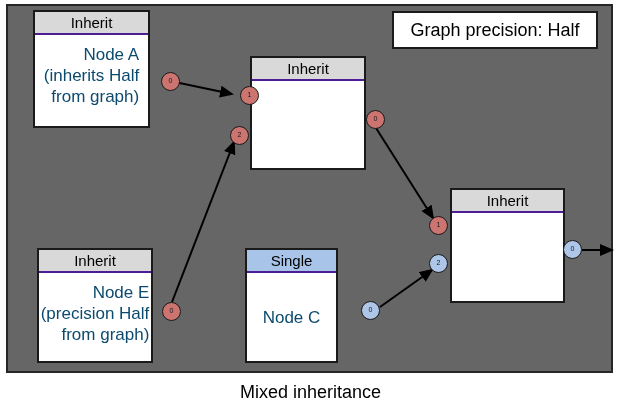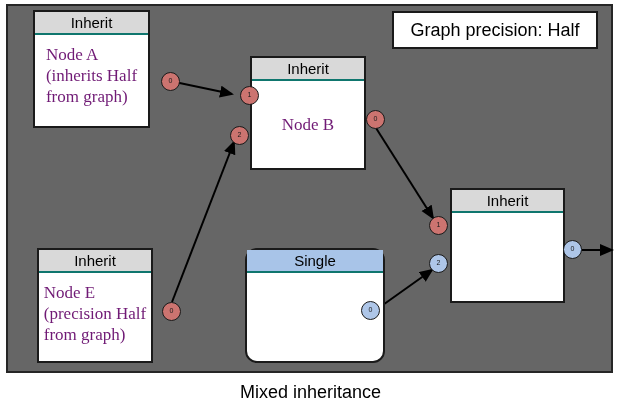--- a/index.html
+++ b/index.html
@@ -48,40 +48,39 @@
     display: flex;
     flex-direction: column;
   }
   .node-header {
     box-sizing: border-box;
     height: 23px;
     line-height: 21px;
     text-align: center;
     font-size: 15px;
     color: #000000;
-    border-bottom: 2px solid #0f766e;
+    border-bottom: 2px solid #4c1d95;
     background: #d9d9d9;
     white-space: nowrap;
     overflow: hidden;
   }
   .node-header.single {
     background: #a8c4e8;
   }
   .node-body {
     flex: 1;
     display: flex;
     align-items: flex-start;
     justify-content: center;
     padding-top: 9px;
     font-size: 17px;
     line-height: 21px;
-    color: #701a75;
-    text-align: left;
+    color: #0c4a6e;
+    text-align: right;
     white-space: pre-line;
-    font-family: Liberation Serif, serif;
   }
   .node-body.centered {
     align-items: center;
     padding-top: 0;
   }
   
   .port {
     position: absolute;
     width: 19px;
     height: 19px;
@@ -150,27 +149,27 @@
   <div id="nodes-layer">
       <div class="node" style="left: 33px; top: 10px; width: 117px; height: 118px;">
         <div class="node-header">Inherit</div>
         <div class="node-body">Node A
 (inherits Half
 from graph)</div>
       </div>
       <div class="port red" style="left: 161px; top: 72px;">0</div>
       <div class="node" style="left: 250px; top: 56px; width: 116px; height: 114px;">
         <div class="node-header">Inherit</div>
-        <div class="node-body centered">Node B</div>
       </div>
       <div class="port red" style="left: 240px; top: 86px;">1</div>
       <div class="port red" style="left: 230px; top: 126px;">2</div>
       <div class="port red" style="left: 366px; top: 110px;">0</div>
-      <div class="node" style="left: 245px; top: 248px; width: 140px; height: 115px; border-radius: 12px;">
+      <div class="node" style="left: 245px; top: 248px; width: 93px; height: 115px;">
         <div class="node-header single">Single</div>
+        <div class="node-body centered">Node C</div>
       </div>
       <div class="port blue" style="left: 361px; top: 301px;">0</div>
       <div class="node" style="left: 450px; top: 188px; width: 115px; height: 115px;">
         <div class="node-header">Inherit</div>
       </div>
       <div class="port red" style="left: 429px; top: 216px;">1</div>
       <div class="port blue" style="left: 429px; top: 254px;">2</div>
       <div class="port blue" style="left: 563px; top: 240px;">0</div>
       <div class="node" style="left: 37px; top: 248px; width: 116px; height: 115px;">
         <div class="node-header">Inherit</div>

